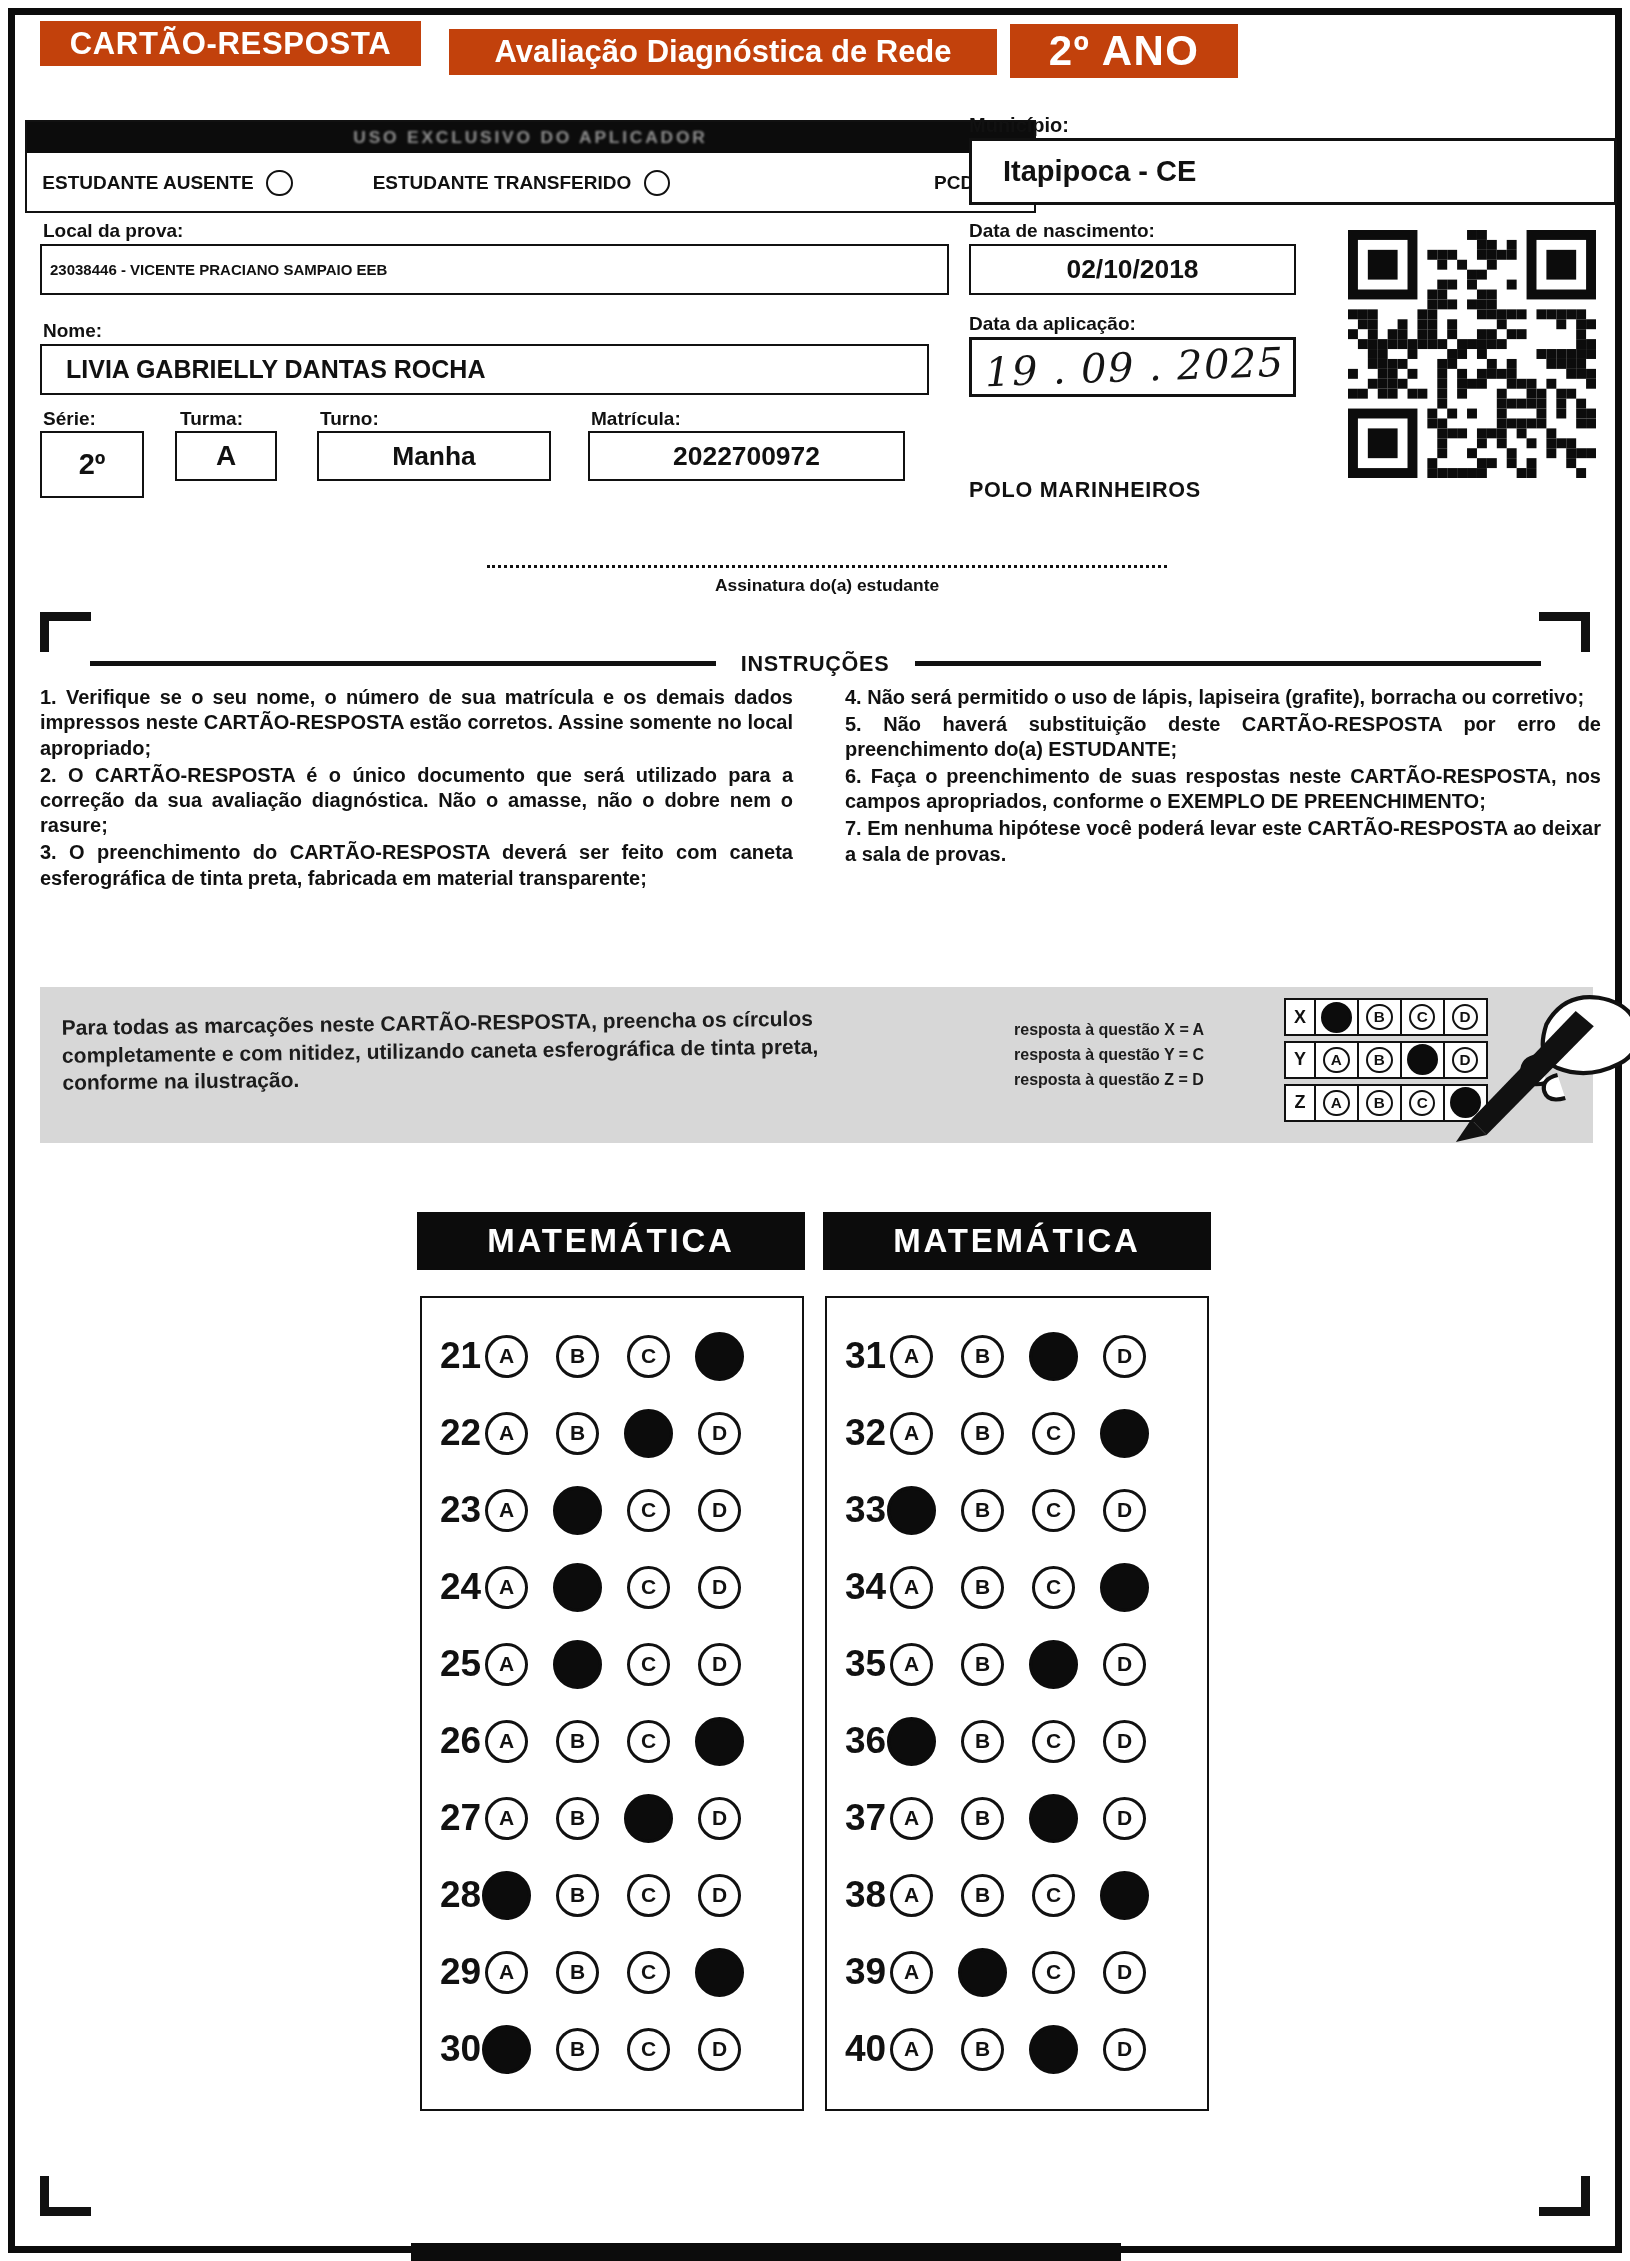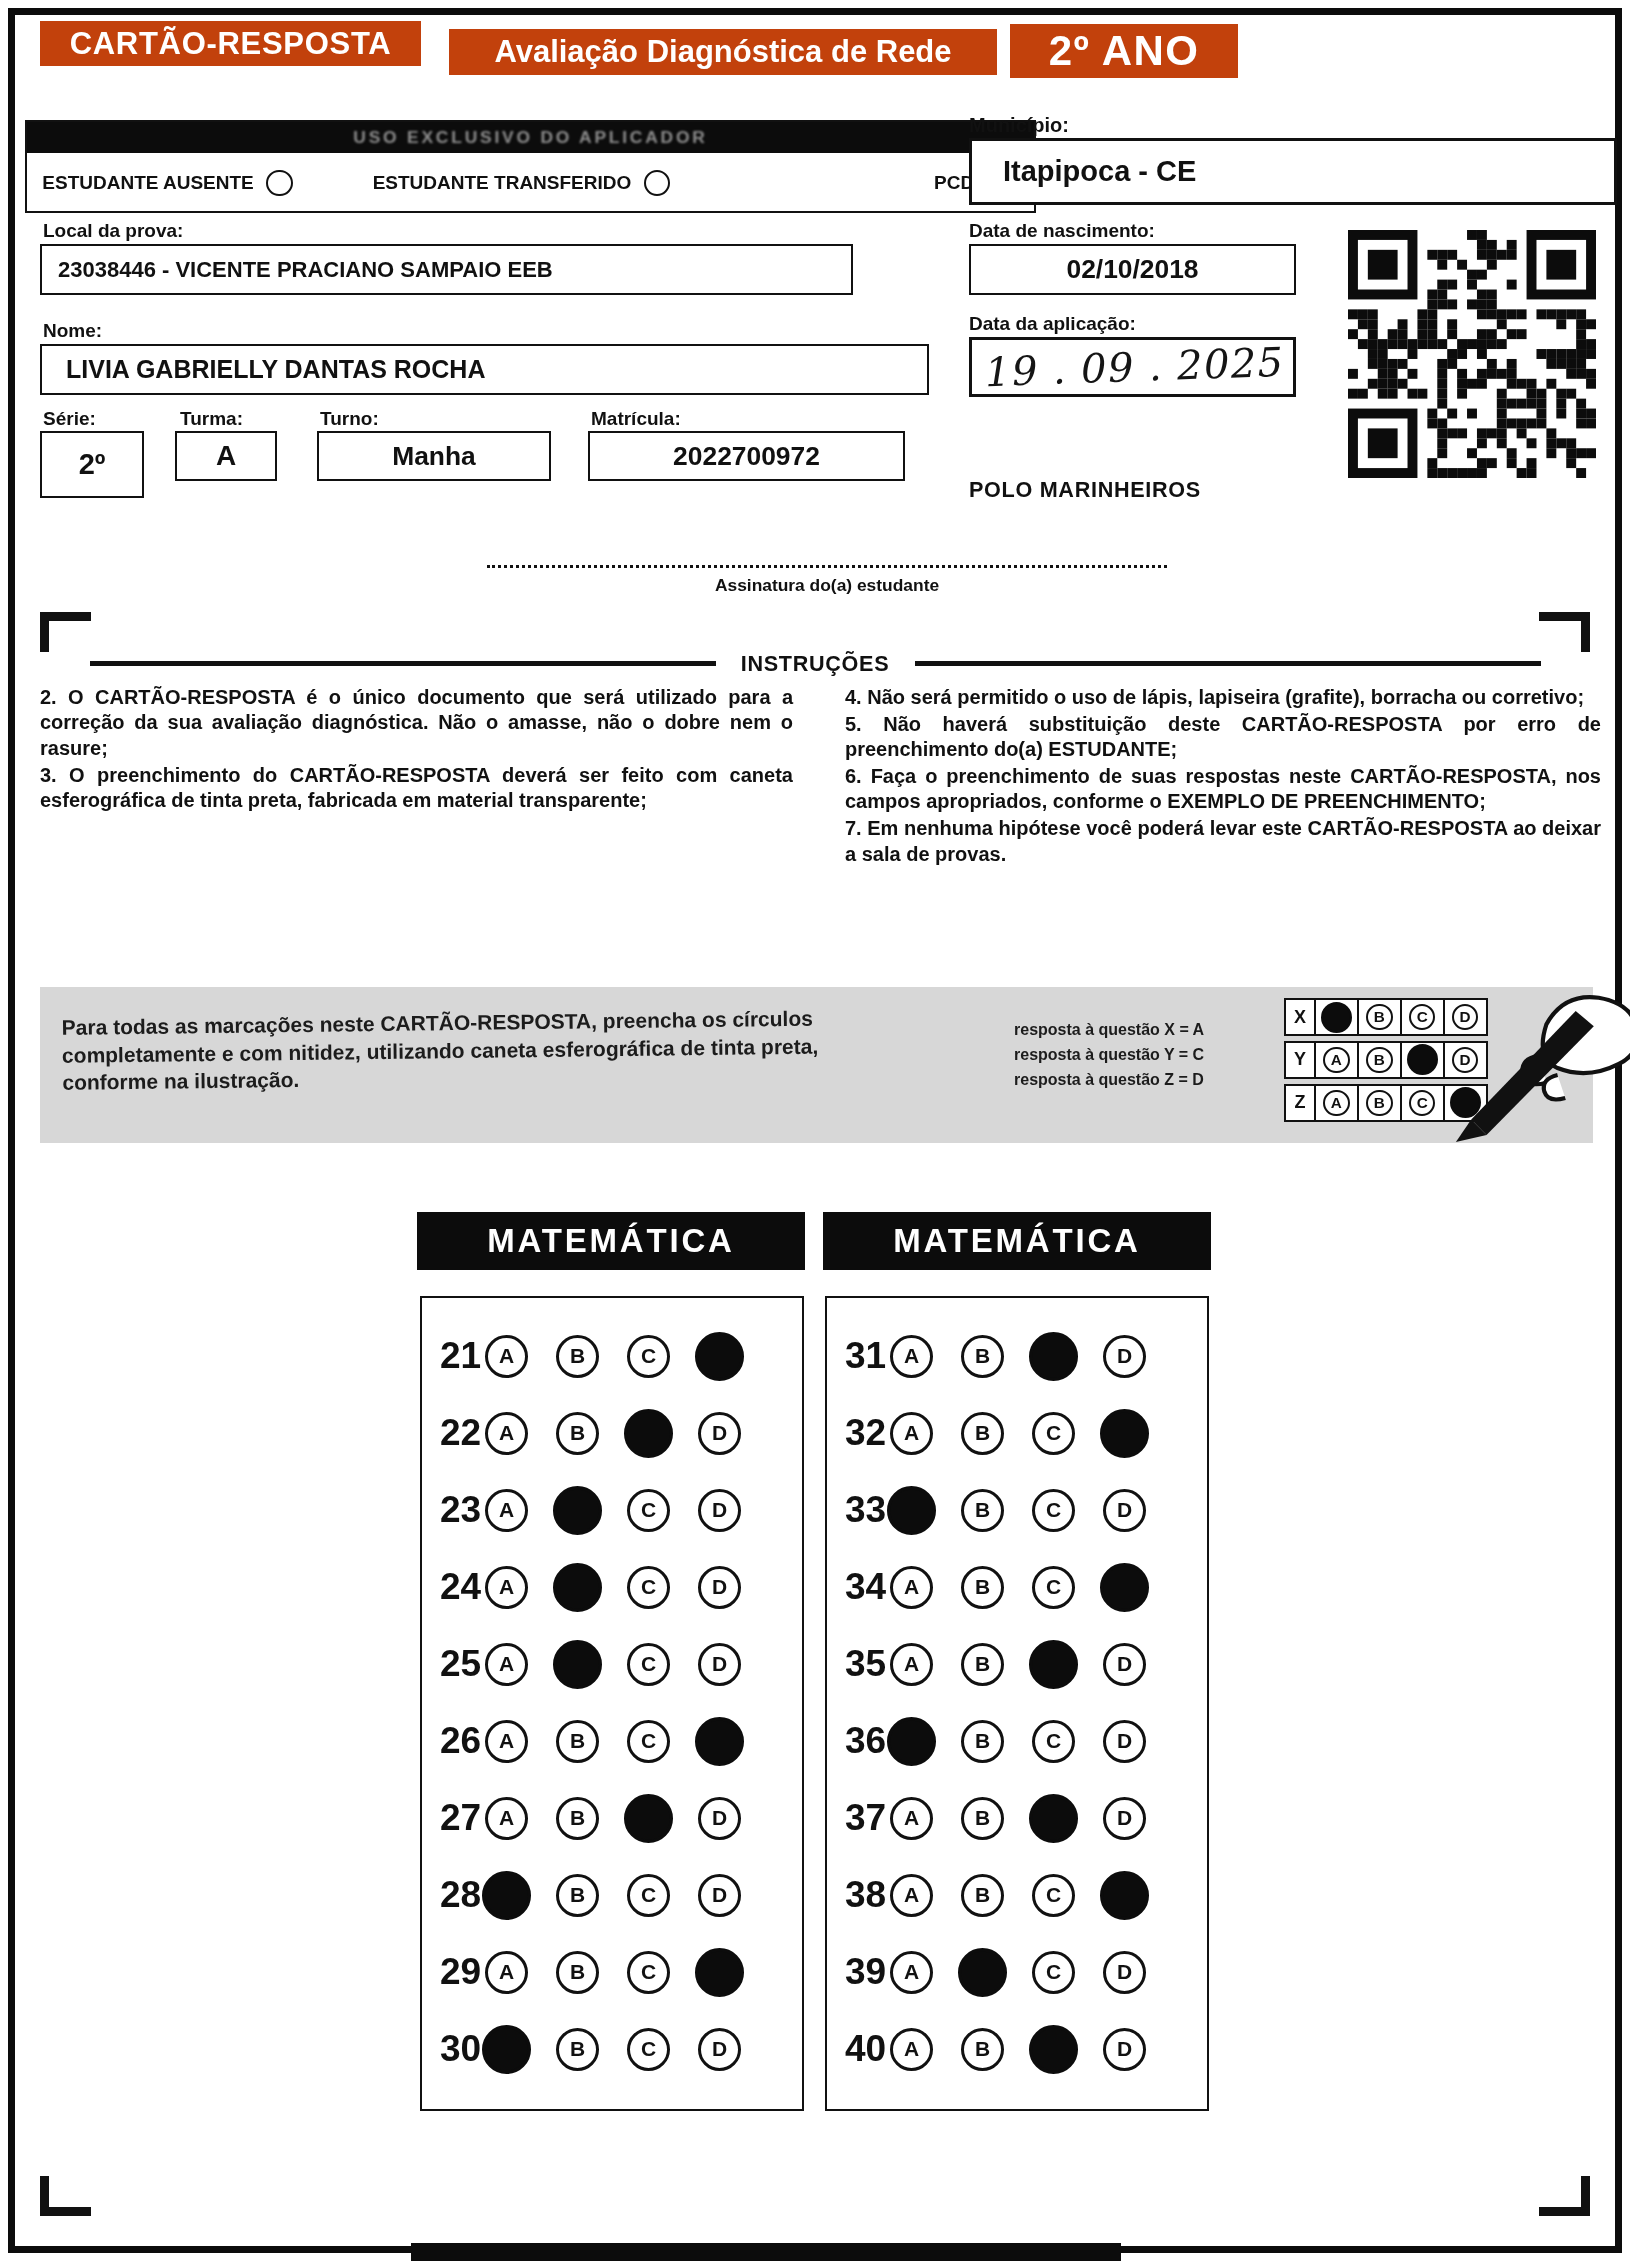--- a/index.html
+++ b/index.html
@@ -23,21 +23,21 @@
   .app-bar span { color: #8f8f8f; font-size: 17.4px; font-weight: bold; letter-spacing: 2.8px; filter: blur(1.1px); }
   .app-row { display: flex; align-items: center; padding: 16.7px 21px 0 15.3px; }
   .app-option { display: flex; align-items: center; gap: 12.5px; font-size: 19px; font-weight: bold; }
   .app-option + .app-option { margin-left: 80px; }
   .app-option:last-child { margin-left: auto; }
   .app-circle { width: 26.4px; height: 26.4px; border: 2.8px solid #111; border-radius: 50%; background: #fff; flex: none; }
 
   .fld-label { position: absolute; font-size: 19px; font-weight: bold; }
   .fld-box { position: absolute; border: 2.8px solid #111; background: #fff; display: flex; align-items: center; font-weight: bold; }
 
-  .local-box { left: 40px; top: 244px; width: 813px; height: 51px; font-size: 22px; padding-left: 16px; }
+  .local-box { left: 40px; top: 244px; width: 909px; height: 51px; font-size: 15px; padding-left: 8px; }
   .nome-box  { left: 40px; top: 344px; width: 889px; height: 51px; font-size: 25px; padding-left: 24px; }
 
   .serie-box { left: 40px;  top: 431px; width: 104px; height: 67px; font-size: 29px; justify-content: center; }
   .turma-box { left: 175px; top: 431px; width: 102px; height: 50px; font-size: 28px; justify-content: center; }
   .turno-box { left: 317px; top: 431px; width: 234px; height: 50px; font-size: 26.4px; justify-content: center; }
   .matr-box  { left: 588px; top: 431px; width: 317px; height: 50px; font-size: 26.4px; justify-content: center; }
 
   .municipio-box { left: 969px; top: 138px; width: 648px; height: 67px; border-width: 3.5px; font-size: 29px; padding-left: 31px; }
   .nasc-box { left: 969px; top: 244px; width: 327px; height: 51px; font-size: 26.4px; justify-content: center; }
   .aplic-box { left: 969px; top: 337px; width: 327px; height: 60px; border-width: 3.5px; overflow: visible; }
@@ -381,20 +381,21 @@
 
   <div class="corner tl"></div>
   <div class="corner tr"></div>
   <div class="corner bl"></div>
   <div class="corner br"></div>
 
   <div class="inst-rule l"></div>
   <div class="inst-title">INSTRUÇÕES</div>
   <div class="inst-rule r"></div>
   <div class="inst-col left" id="inst-left">
+      <p class="inst">1. Verifique se o seu nome, o número de sua matrícula e os demais dados impressos neste CARTÃO-RESPOSTA estão corretos. Assine somente no local apropriado;</p>
       <p class="inst">2. O CARTÃO-RESPOSTA é o único documento que será utilizado para a correção da sua avaliação diagnóstica. Não o amasse, não o dobre nem o rasure;</p>
       <p class="inst">3. O preenchimento do CARTÃO-RESPOSTA deverá ser feito com caneta esferográfica de tinta preta, fabricada em material transparente;</p>
     </div>
   <div class="inst-col right" id="inst-right">
       <p class="inst">4. Não será permitido o uso de lápis, lapiseira (grafite), borracha ou corretivo;</p>
       <p class="inst">5. Não haverá substituição deste CARTÃO-RESPOSTA por erro de preenchimento do(a) ESTUDANTE;</p>
       <p class="inst">6. Faça o preenchimento de suas respostas neste CARTÃO-RESPOSTA, nos campos apropriados, conforme o EXEMPLO DE PREENCHIMENTO;</p>
       <p class="inst">7. Em nenhuma hipótese você poderá levar este CARTÃO-RESPOSTA ao deixar a sala de provas.</p>
     </div>
 

